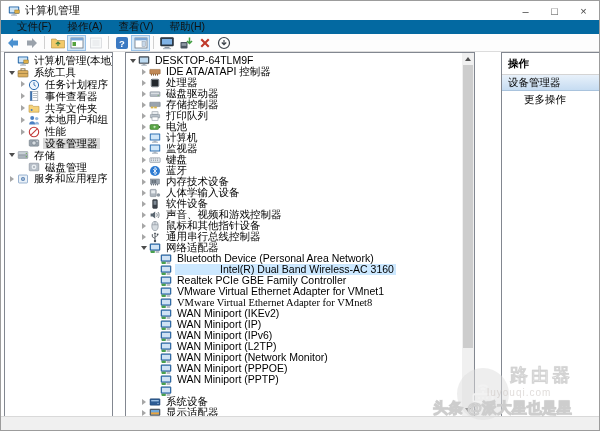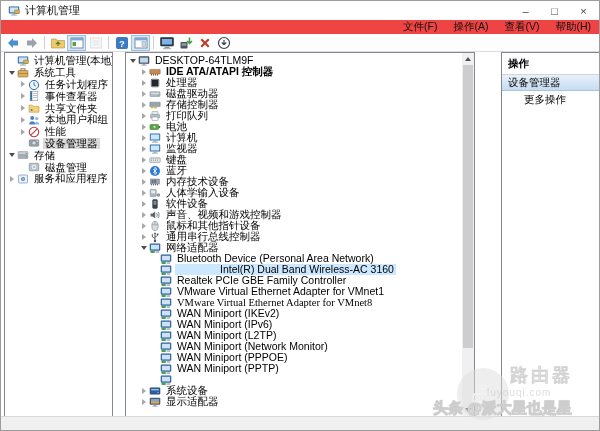--- a/index.html
+++ b/index.html
@@ -7,21 +7,21 @@
 
   
   .titlebar{position:absolute;top:0;left:0;right:0;height:19px;display:flex;align-items:center;background:#fff;}
   .title-icon{width:12px;height:12px;margin:0 5px 0 7px;}
   .title-icon svg{display:block;}
   .title-text{font-size:11px;color:#111;}
   .win-controls{position:absolute;right:1px;top:0;height:19px;display:flex;}
   .win-btn{width:29px;height:19px;display:flex;align-items:center;justify-content:center;font-size:11px;color:#444;cursor:default;}
 
   
-  .menubar{position:absolute;top:19px;left:0;right:0;height:14px;display:flex;align-items:center;padding-left:1px;background:#ef4444;justify-content:flex-end;}
+  .menubar{position:absolute;top:19px;left:0;right:0;height:14px;display:flex;align-items:center;padding-left:8px;background:#0369a1;}
   .menu-item{font-size:10.5px;color:#111;padding:0 8px;}
 
   
   .toolbar{position:absolute;top:33px;left:0;right:0;height:17px;display:flex;align-items:center;padding-left:2px;border-bottom:1px solid #dcdcdc;background:#fdfdfd;}
   .tbtn{width:19px;height:16px;display:flex;align-items:center;justify-content:center;background:none;border:1px solid transparent;padding:0;margin:0;}
   .tbtn.active{background:#d5e8f8;border-color:#98c1e8;}
   .tbtn.disabled{opacity:.55;}
   .tbtn svg{display:block;}
   .tsep{width:1px;height:13px;background:#d0d0d0;margin:0 3px;}
 
@@ -348,21 +348,21 @@
           <span class="ticon">
             <svg width="12" height="12" viewBox="0 0 12 12">
               <rect x="1" y="1.6" width="10" height="7" rx="0.6" fill="#4b5560" stroke="#2e363e" stroke-width="0.5"></rect>
               <rect x="2" y="2.6" width="8" height="5" fill="#bcd9f0"></rect>
               <rect x="4.6" y="8.8" width="2.8" height="1" fill="#8b96a1"></rect>
               <rect x="3.2" y="9.8" width="5.6" height="1" fill="#aeb8c2"></rect>
             </svg>
           </span>
           <span class="tlabel">DESKTOP-64TLM9F</span>
         </div>
-        <div class="trow" style="padding-left: 13px; font-weight: bold;">
+        <div class="trow" style="padding-left: 13px;">
           <span class="exp">
             <span class="tri-c"></span>
           </span>
           <span class="ticon">
             <svg width="12" height="12" viewBox="0 0 12 12">
               <rect x="0.8" y="3.4" width="10.4" height="4.6" rx="0.4" fill="#c28a57" stroke="#8a5d33" stroke-width="0.5"></rect>
               <rect x="2" y="8" width="1" height="1.6" fill="#8a5d33"></rect>
               <rect x="4" y="8" width="1" height="1.6" fill="#8a5d33"></rect>
               <rect x="6" y="8" width="1" height="1.6" fill="#8a5d33"></rect>
               <rect x="8" y="8" width="1" height="1.6" fill="#8a5d33"></rect>
@@ -647,20 +647,32 @@
           <span class="exp"></span>
           <span class="ticon">
             <svg width="12" height="12" viewBox="0 0 12 12">
               <rect x="1" y="1.8" width="10" height="6.6" rx="0.6" fill="#3474b5" stroke="#24507e" stroke-width="0.5"></rect>
               <rect x="2" y="2.8" width="8" height="4.6" fill="#cfe2f4"></rect>
               <rect x="1.6" y="8.8" width="4.2" height="2.2" rx="0.4" fill="#49a04f"></rect>
               <rect x="6.6" y="9.4" width="3.6" height="1.2" fill="#8b96a1"></rect>
             </svg>
           </span>
           <span class="tlabel">WAN Miniport (IKEv2)</span>
+        </div>
+        <div class="trow" style="padding-left: 24px;">
+          <span class="exp"></span>
+          <span class="ticon">
+            <svg width="12" height="12" viewBox="0 0 12 12">
+              <rect x="1" y="1.8" width="10" height="6.6" rx="0.6" fill="#3474b5" stroke="#24507e" stroke-width="0.5"></rect>
+              <rect x="2" y="2.8" width="8" height="4.6" fill="#cfe2f4"></rect>
+              <rect x="1.6" y="8.8" width="4.2" height="2.2" rx="0.4" fill="#49a04f"></rect>
+              <rect x="6.6" y="9.4" width="3.6" height="1.2" fill="#8b96a1"></rect>
+            </svg>
+          </span>
+          <span class="tlabel">WAN Miniport (IP)</span>
         </div>
         <div class="trow" style="padding-left: 24px;">
           <span class="exp"></span>
           <span class="ticon">
             <svg width="12" height="12" viewBox="0 0 12 12">
               <rect x="1" y="1.8" width="10" height="6.6" rx="0.6" fill="#3474b5" stroke="#24507e" stroke-width="0.5"></rect>
               <rect x="2" y="2.8" width="8" height="4.6" fill="#cfe2f4"></rect>
               <rect x="1.6" y="8.8" width="4.2" height="2.2" rx="0.4" fill="#49a04f"></rect>
               <rect x="6.6" y="9.4" width="3.6" height="1.2" fill="#8b96a1"></rect>
             </svg>

